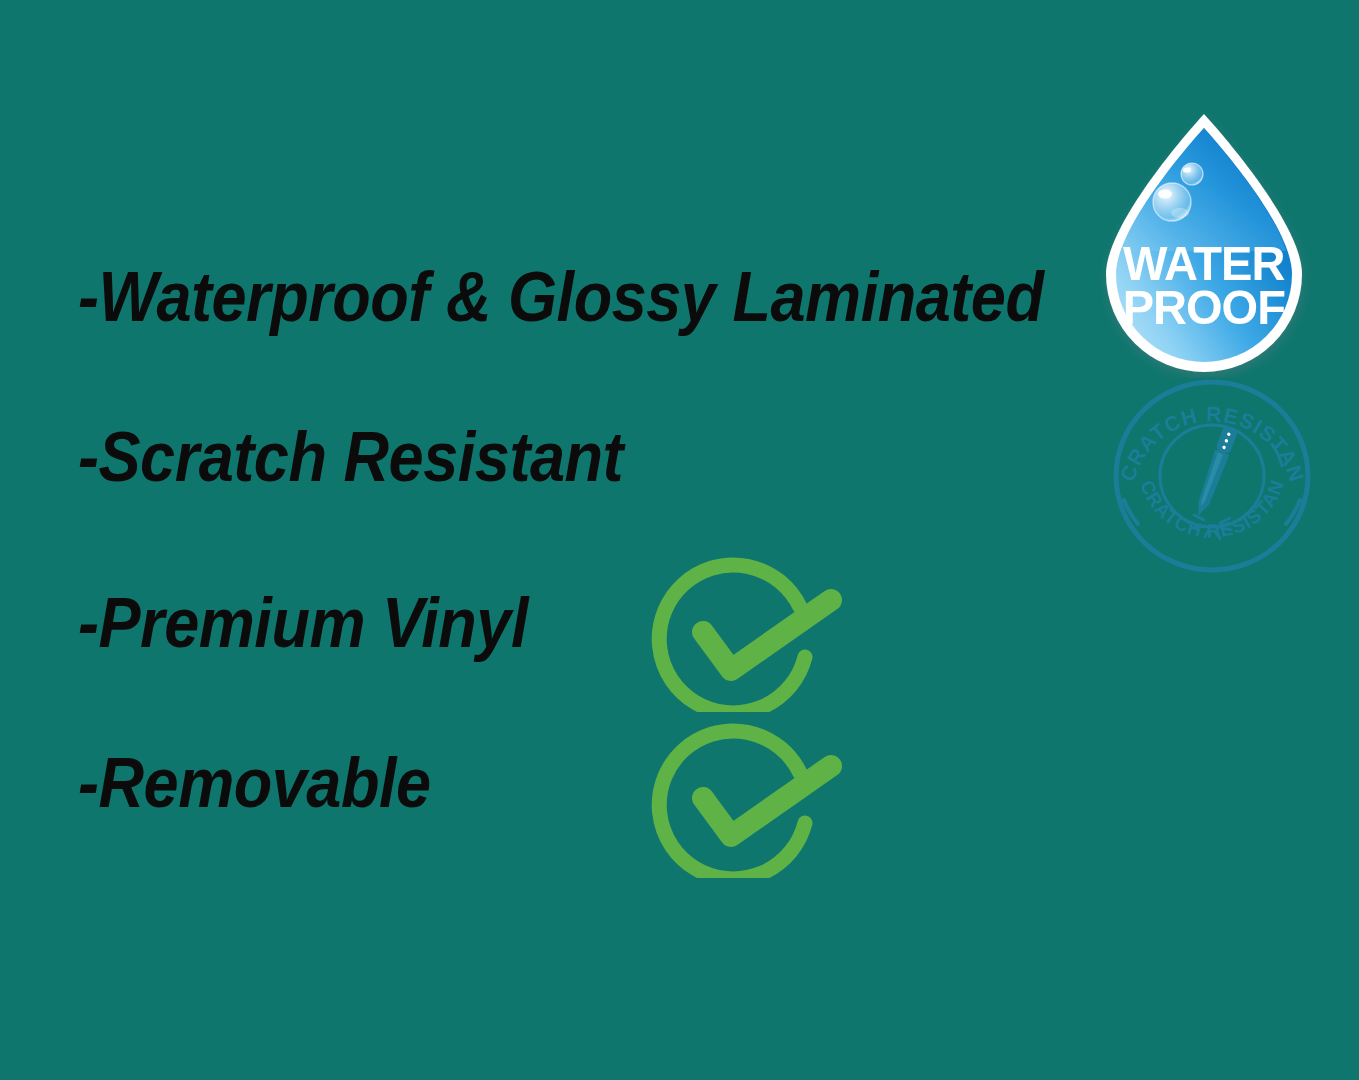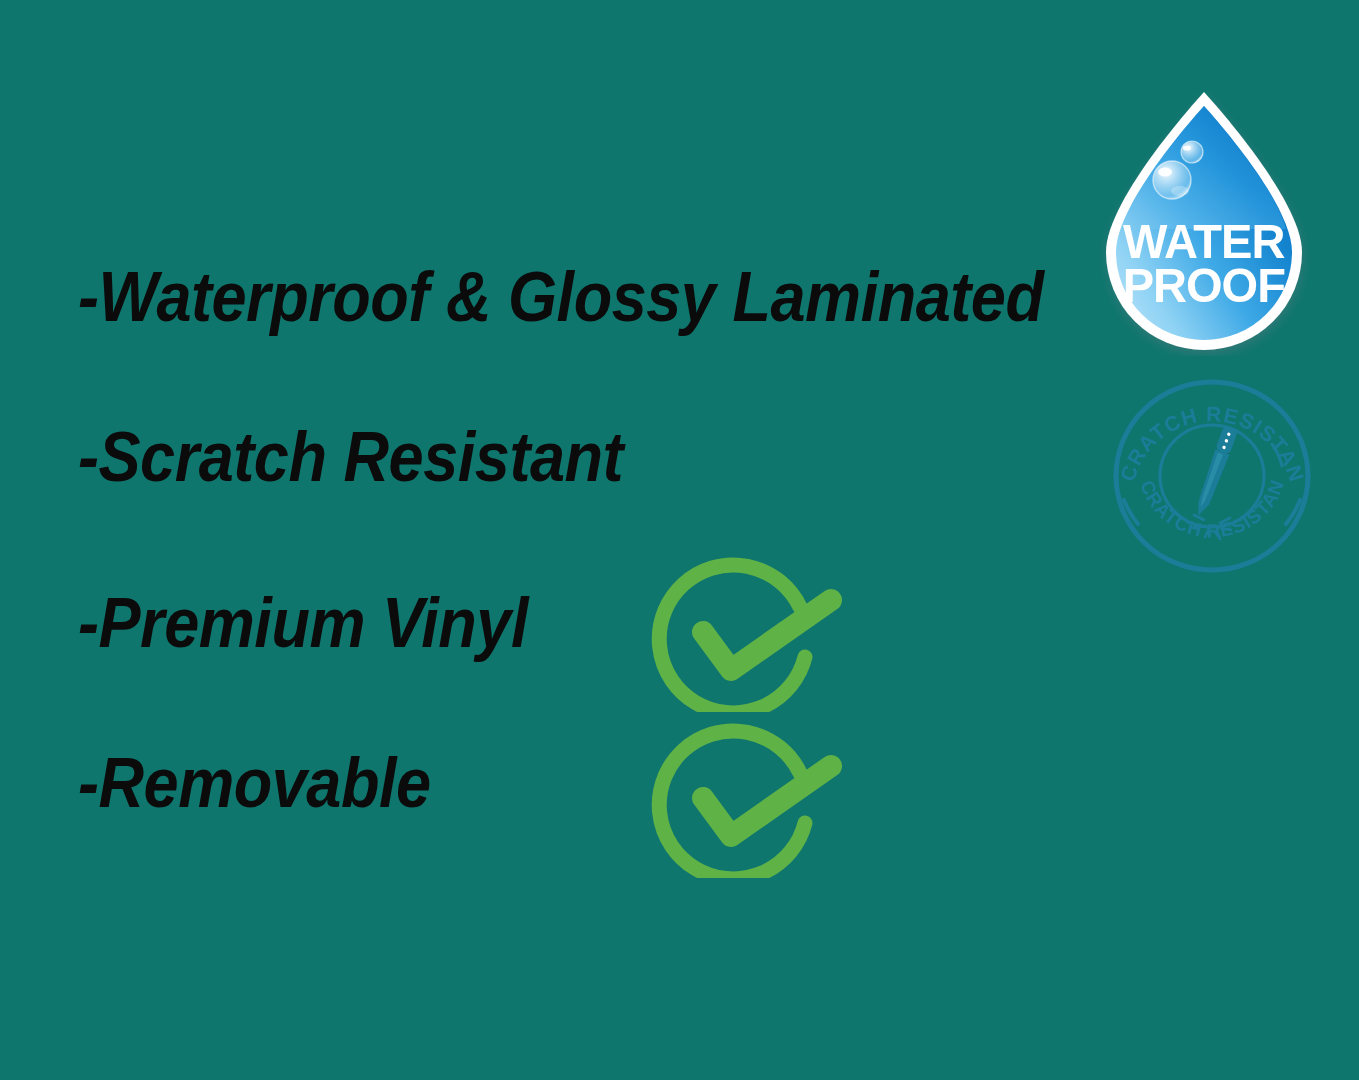--- a/index.html
+++ b/index.html
@@ -44,21 +44,21 @@
     width: 200px;
     height: 160px;
   }
   #check-1 { left: 645px; top: 552px; }
   #check-2 { left: 645px; top: 718px; }
 
   
   #waterproof-badge {
     position: absolute;
     left: 1096px;
-    top: 86px;
+    top: 108px;
     width: 216px;
     height: 270px;
   }
 
   
   #scratch-badge {
     position: absolute;
     left: 1112px;
     top: 378px;
     width: 200px;

